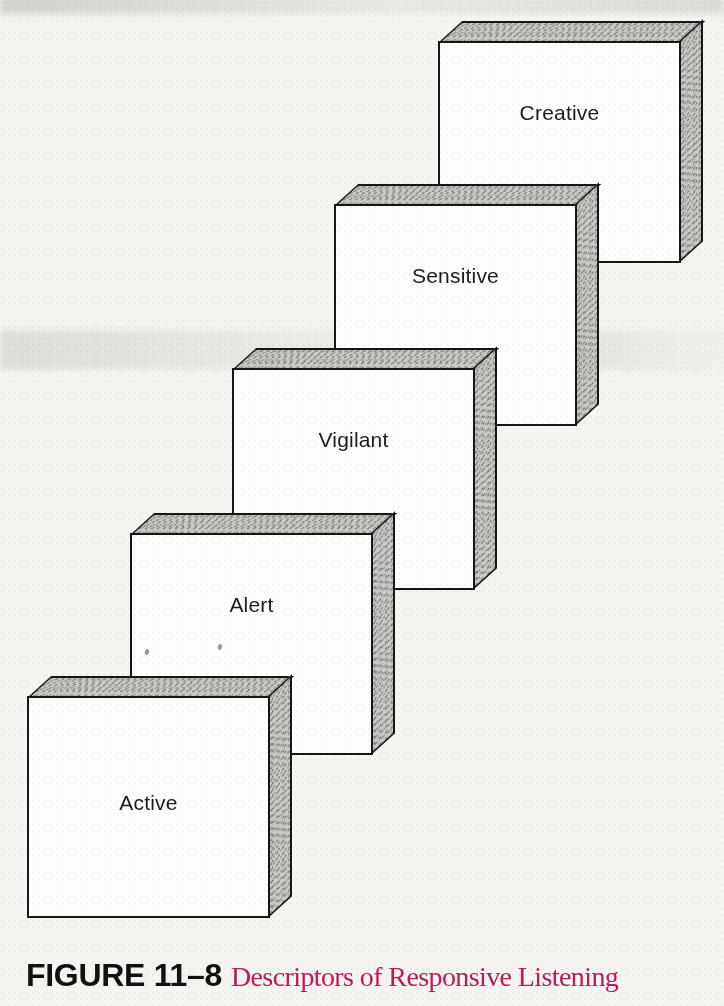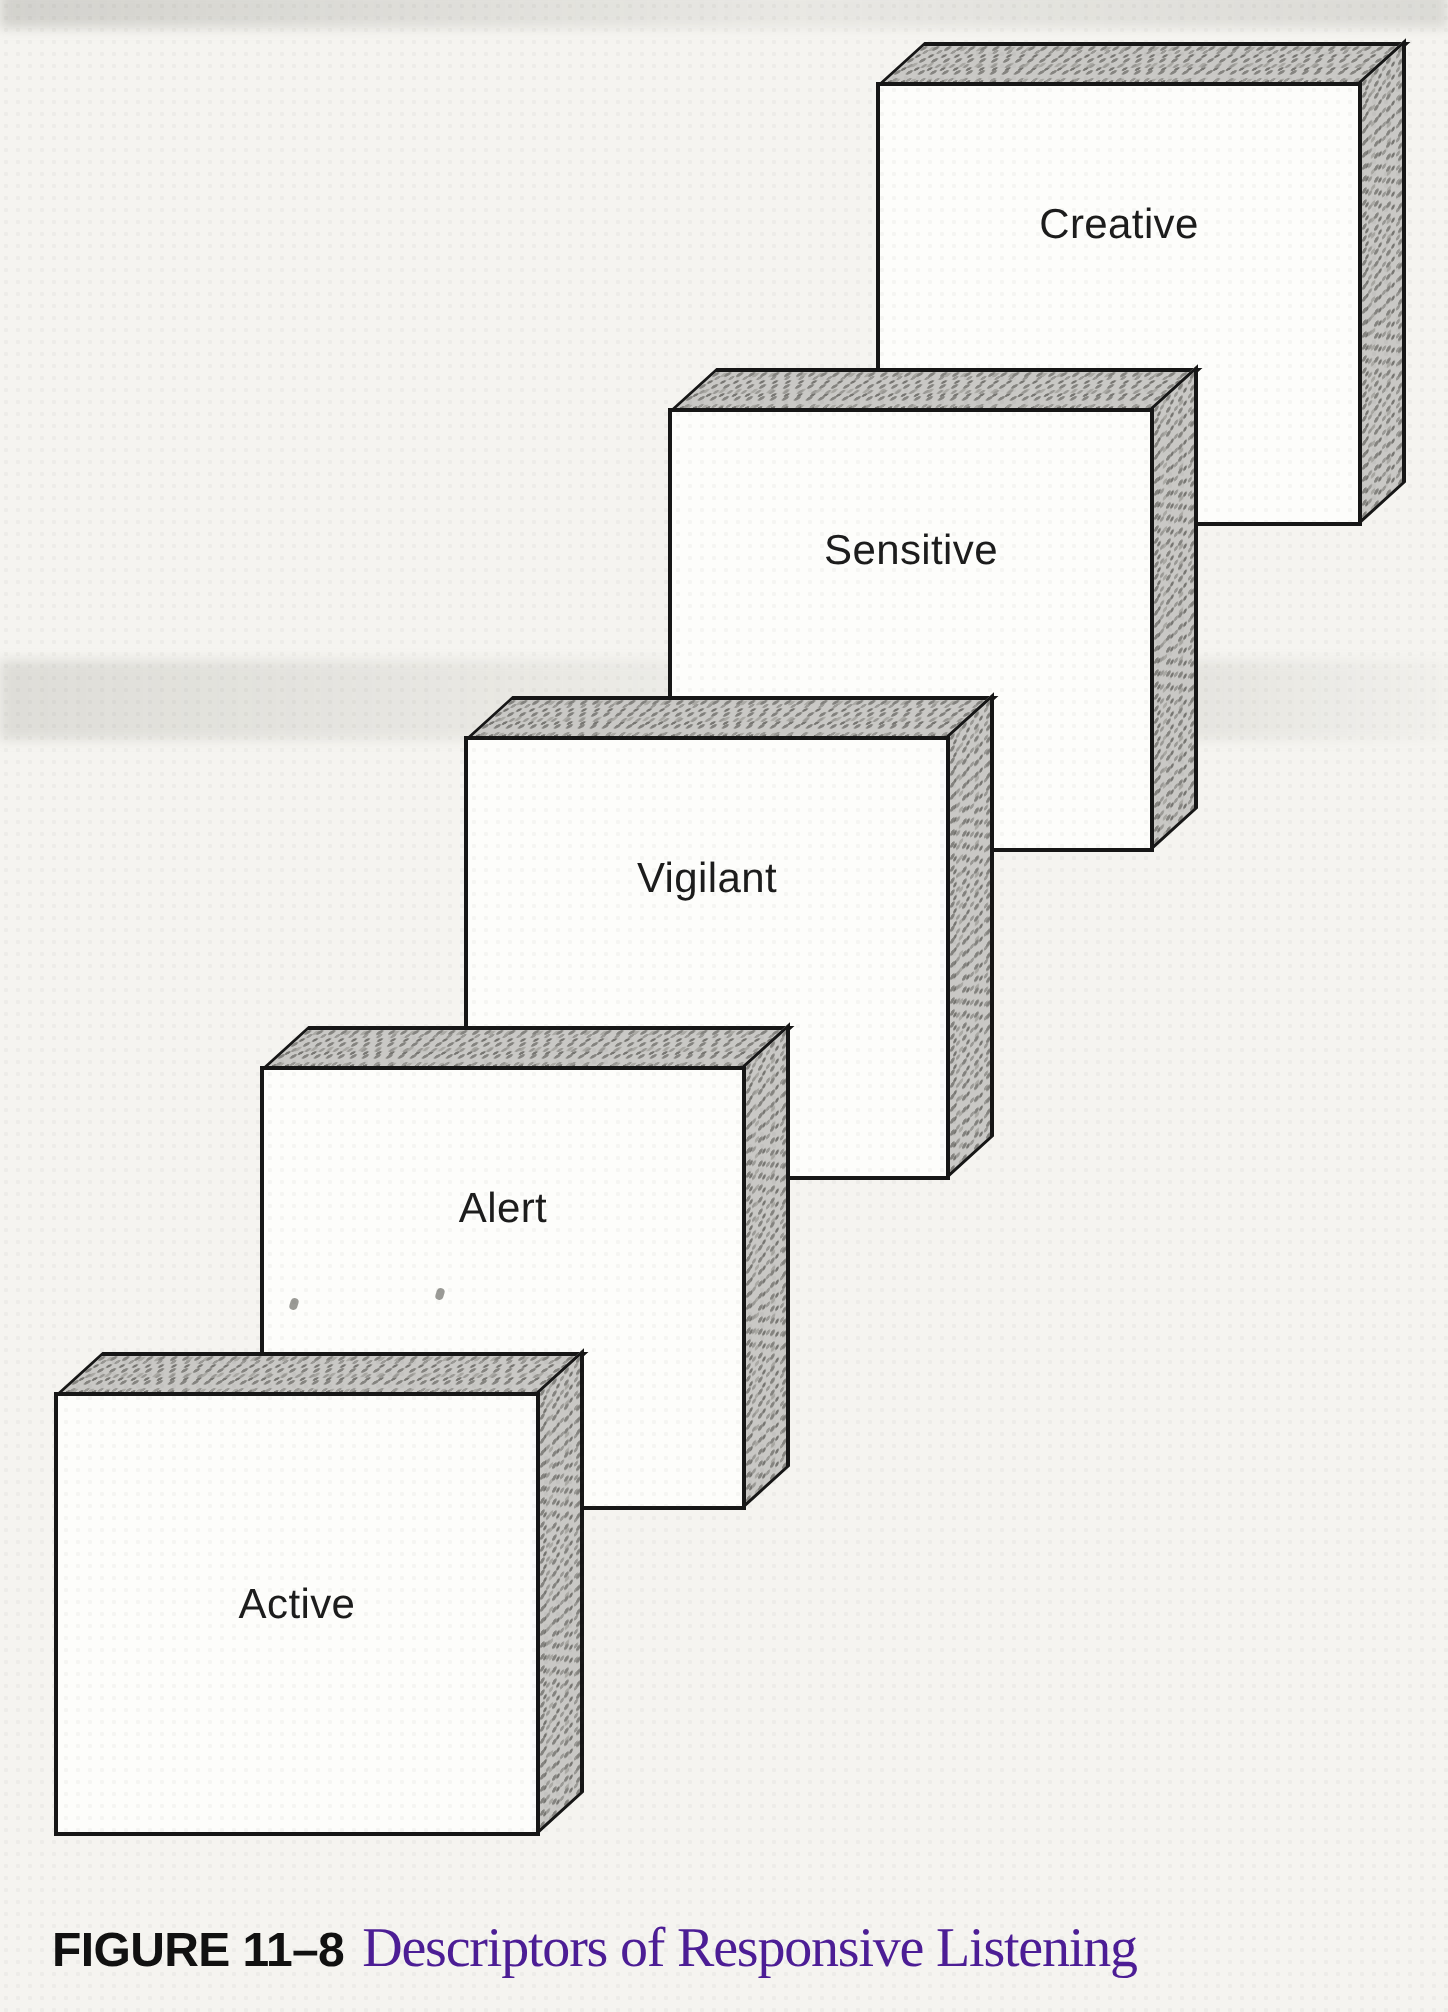--- a/index.html
+++ b/index.html
@@ -102,32 +102,32 @@
   .caption {
     position: absolute;
     left: 26px;
     top: 958px;
     white-space: nowrap;
     z-index: 9;
   }
   .cap-label {
     font-family: "Liberation Sans", sans-serif;
     font-weight: 700;
-    font-size: 24px;
+    font-size: 32px;
     line-height: 34px;
     letter-spacing: -0.3px;
     color: #111111;
   }
   .cap-text {
     font-family: "Liberation Serif", serif;
     font-weight: 400;
     font-size: 28px;
     line-height: 34px;
     letter-spacing: -0.6px;
-    color: #4c1d95;
+    color: #be185d;
     margin-left: 9px;
   }
 </style>
 </head>
 <body>
 
 <div class="page">
 
   <div class="scan-band band-top"></div>
   <div class="scan-band band-mid"></div>

